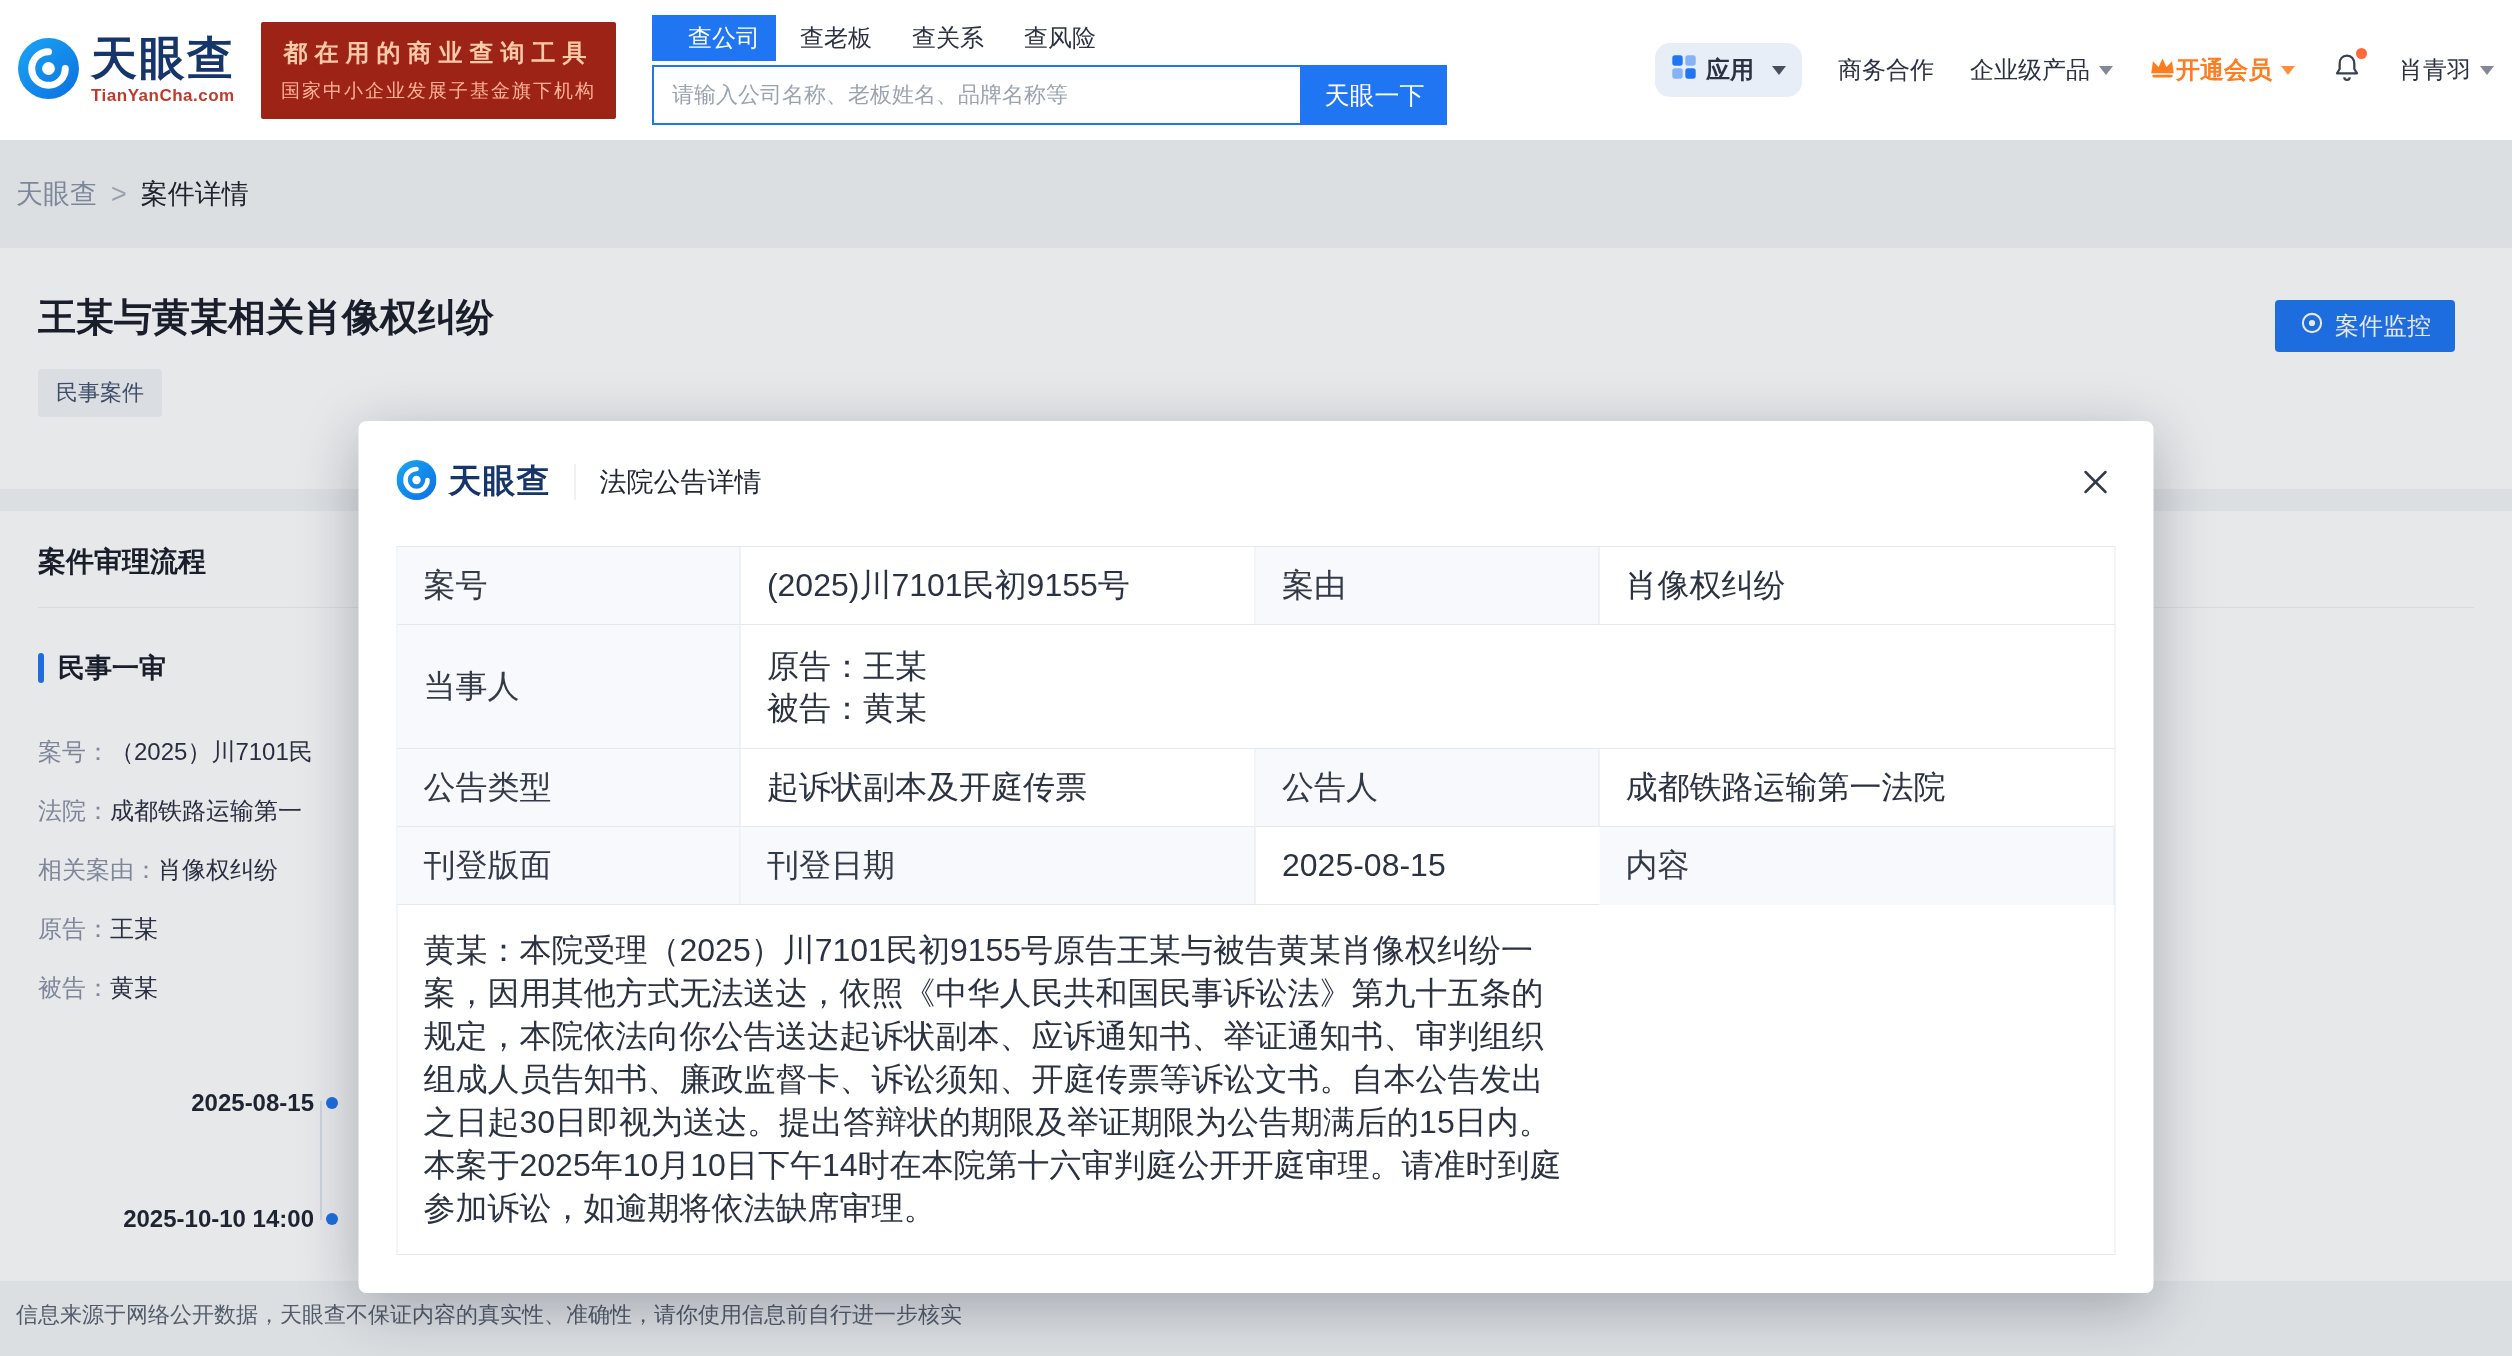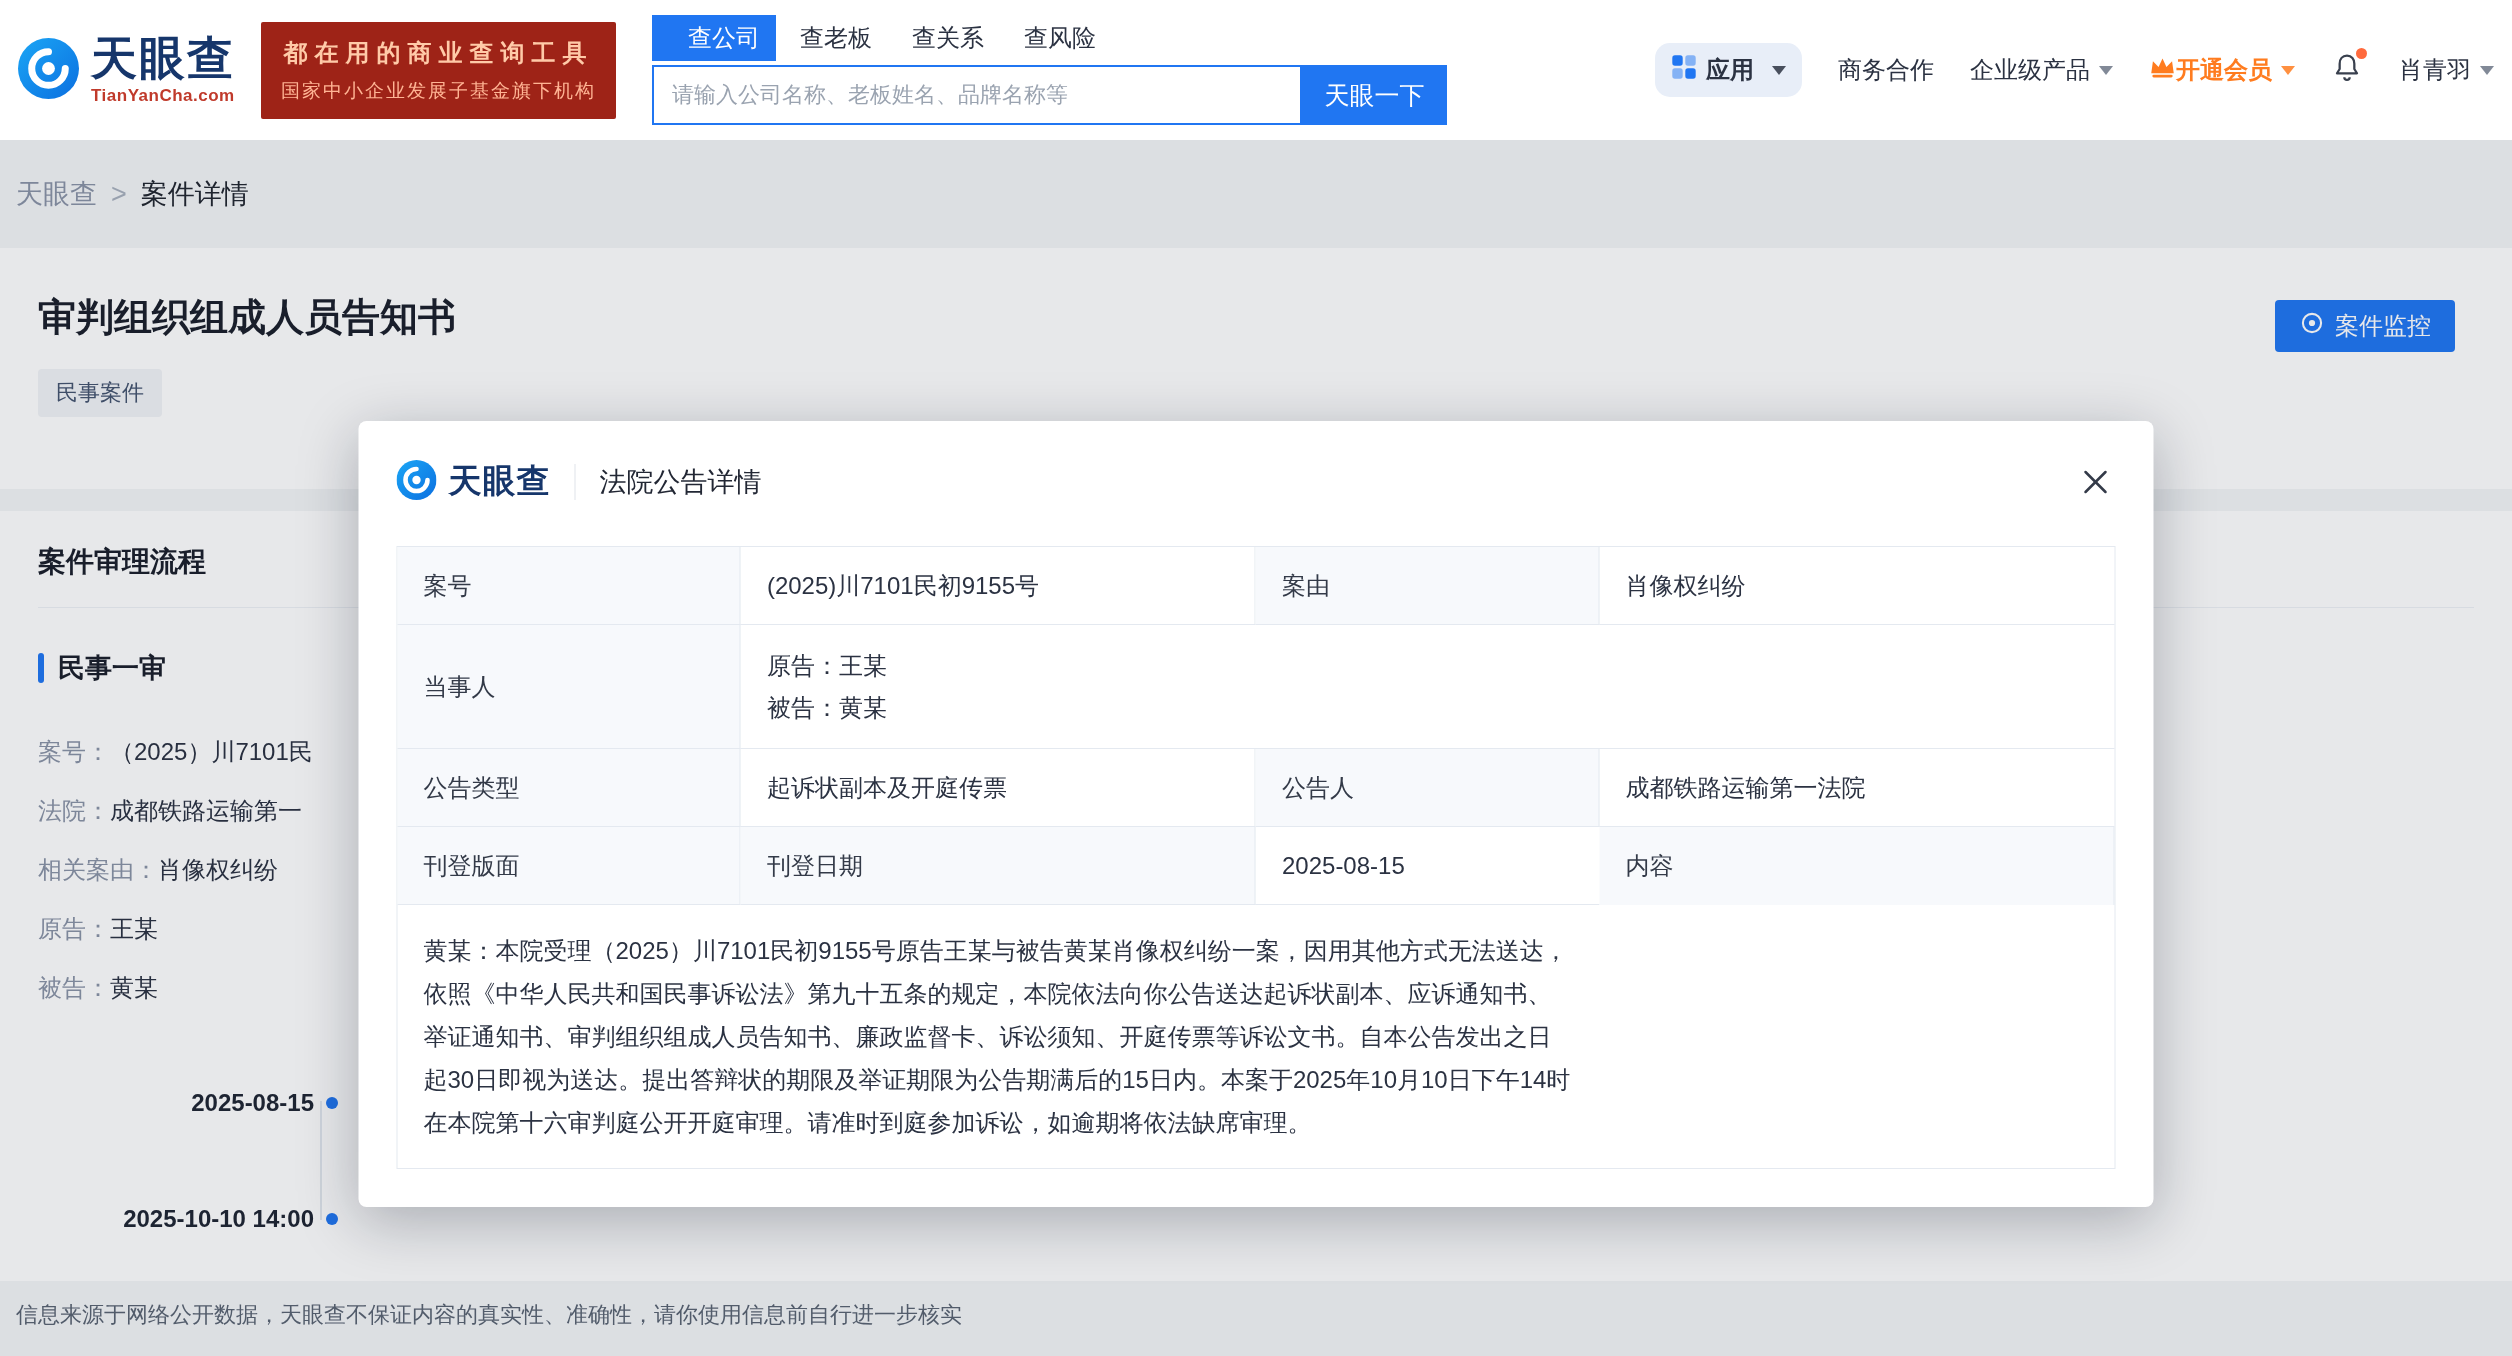--- a/index.html
+++ b/index.html
@@ -71,21 +71,21 @@
 
   
   .overlay { position:absolute; left:0; right:0; top:140px; bottom:0; background:rgba(23,32,48,0.10); z-index:40; }
   .modal { position:absolute; left:50%; transform:translateX(-50%); top:421px; width:1795px; min-height:782px; background:#fff; border-radius:8px; z-index:60; box-shadow:0 14px 60px rgba(10,18,35,0.28); }
   .modal-header { display:flex; align-items:center; padding:38px 38px 0 38px; position:relative; }
   .m-brand { font-size:33px; font-weight:bold; color:#16366b; margin-left:12px; letter-spacing:1px; }
   .m-divider { width:1px; height:36px; background:#dfe3ea; margin:0 24px; }
   .m-title { font-size:27px; color:#222734; font-weight:500; }
   .m-close { margin-left:auto; cursor:pointer; display:flex; align-items:center; justify-content:center; width:40px; height:40px; }
 
-  .m-table { margin:42px 38px 38px 38px; display:grid; grid-template-columns:20% 30% 20% 30%; grid-template-rows:78px 124px 78px 78px minmax(252px,auto); border:1px solid #e4e9f0; font-size:24px; }
+  .m-table { margin:42px 38px 38px 38px; display:grid; grid-template-columns:20% 30% 20% 30%; grid-template-rows:78px 124px 78px 78px minmax(252px,auto); border:1px solid #e4e9f0; font-size:32px; }
   .cell { display:flex; align-items:center; padding:0 26px; border-bottom:1px solid #e4e9f0; border-right:1px solid #e4e9f0; color:#2b3242; }
   .cell.label { background:#f7f9fc; color:#333a48; }
   .cell.last-col { border-right:none; }
   .cell.last-row { border-bottom:none; }
   .cell.span3 { grid-column:span 3; }
   .cell.multiline { flex-direction:column; align-items:flex-start; justify-content:center; line-height:42px; }
   .cell.content { align-items:flex-start; padding:24px 26px; line-height:43px; }
 </style>
 </head>
 <body>
@@ -177,21 +177,21 @@
     </div>
   </div>
 
   <div class="breadcrumb">
     <span class="crumb-home">天眼查</span>
     <span class="crumb-sep">&gt;</span>
     <span class="crumb-cur">案件详情</span>
   </div>
 
   <div class="title-card">
-    <div class="case-title">审判组织组成人员告知书</div>
+    <div class="case-title">王某与黄某相关肖像权纠纷</div>
     <span class="case-tag">民事案件</span>
     <button class="monitor-btn">
       <span>
         <svg viewBox="0 0 20 20" width="26" height="26" fill="none" stroke="#fff" stroke-width="1.6">
           <circle cx="10" cy="10" r="7"></circle>
           <circle cx="10" cy="10" r="2.4" fill="#fff" stroke="none"></circle>
         </svg>
       </span>
       <span>案件监控</span>
     </button>

